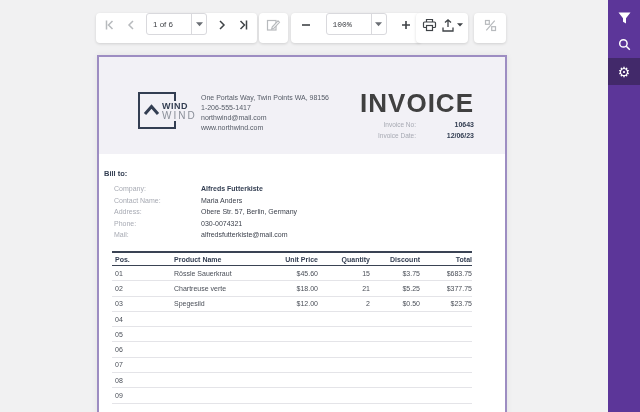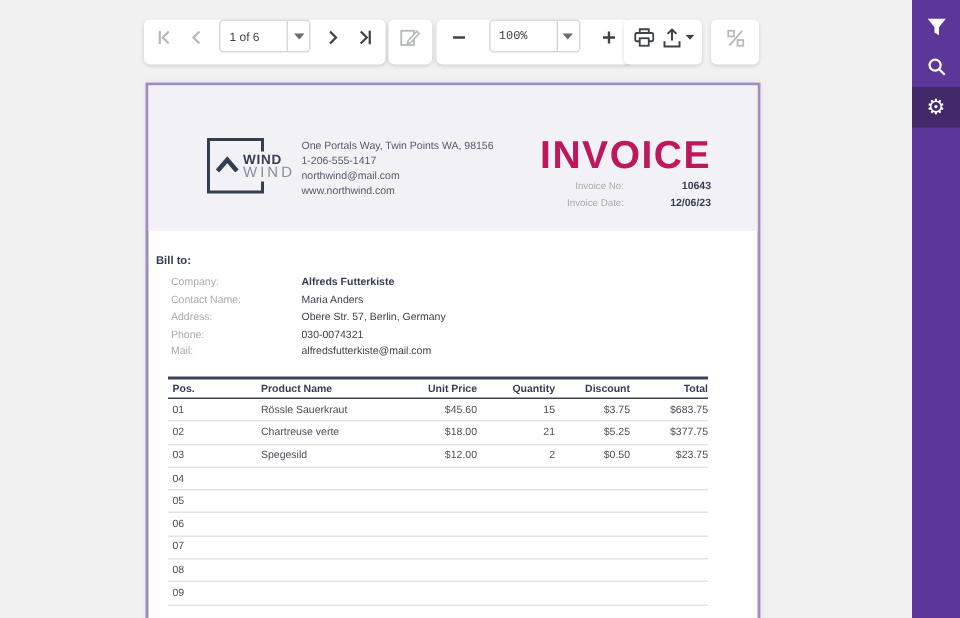--- a/index.html
+++ b/index.html
@@ -70,21 +70,21 @@
     position:absolute; left:20px; top:7px; background:#f2f1f6; padding:1px 2px;
     line-height:9px; white-space:nowrap;
   }
   .logo-text .l1 { font-size:9px; font-weight:bold; color:#333e52; letter-spacing:.5px; }
   .logo-text .l2 { font-size:10px; color:#8a8f99; letter-spacing:2px; }
 
   .sender { position:absolute; left:102px; top:36px; font-size:7px; line-height:10px; color:#555b66; }
   .sender .name { font-size:7.5px; font-weight:bold; color:#333e52; }
 
   .inv-head { position:absolute; right:31px; top:33px; text-align:right; width:170px; }
-  .inv-title { font-size:26px; font-weight:bold; color:#be185d; letter-spacing:1px; line-height:27px; }
+  .inv-title { font-size:26px; font-weight:bold; color:#404040; letter-spacing:1px; line-height:27px; }
   .inv-meta-row { display:flex; justify-content:flex-end; margin-top:4px; align-items:baseline; }
   .inv-meta-row .m-label { font-size:6.5px; color:#a7aab3; width:80px; text-align:right; }
   .inv-meta-row .m-value { font-size:7px; font-weight:bold; color:#333e52; width:58px; text-align:right; }
 
   .billto-heading { position:absolute; left:5px; top:112px; font-size:7.5px; font-weight:bold; color:#333e52; }
   .bt-row { position:absolute; left:15px; height:11px; display:flex; }
   .bt-label { width:87px; font-size:7px; color:#a7aab3; }
   .bt-value { font-size:7px; color:#3a3f4a; }
   .bt-value.bold { font-weight:bold; color:#333e52; }
 

